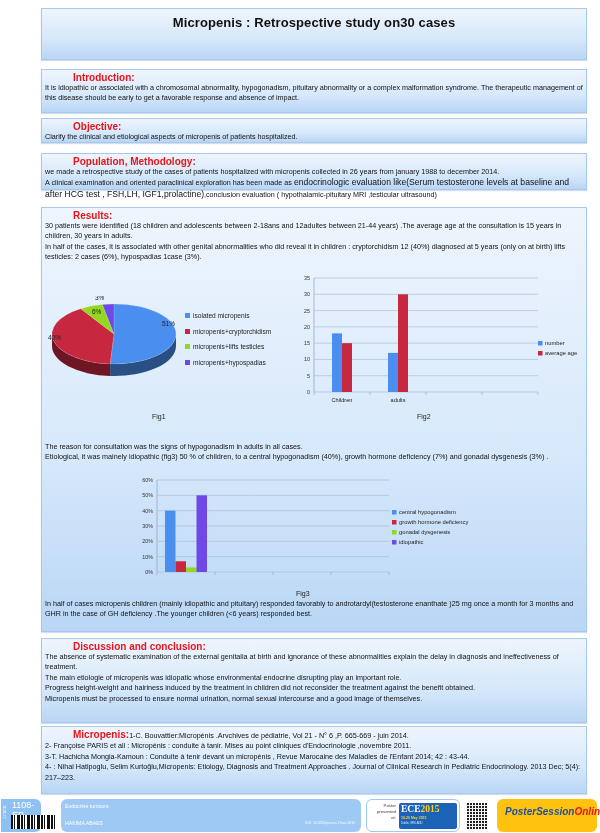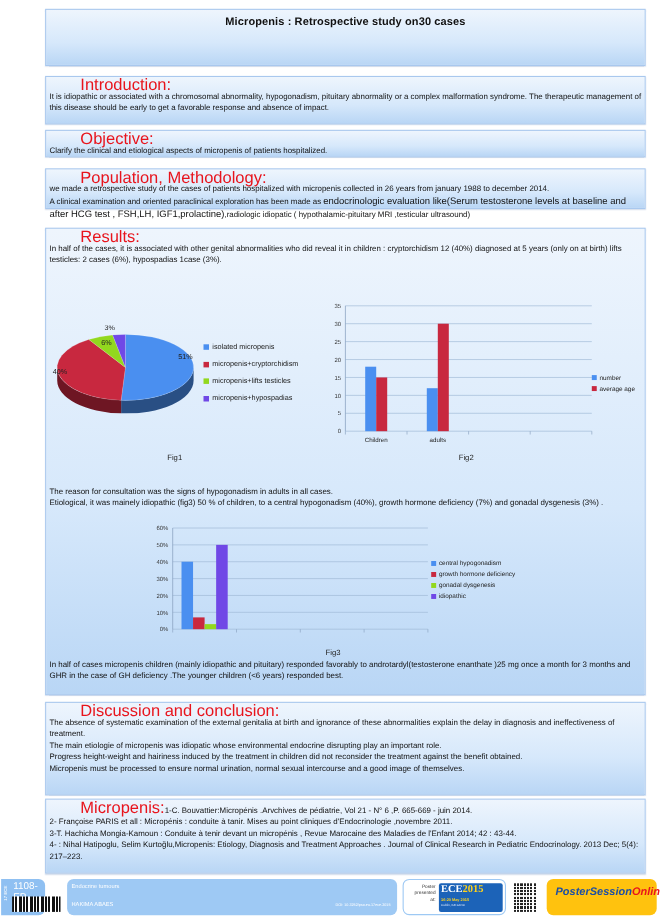--- a/index.html
+++ b/index.html
@@ -6,22 +6,22 @@
   html, body { width: 600px; height: 833px; background: #ffffff; overflow: hidden; }
   body { font-family: "Liberation Sans", "DejaVu Sans", sans-serif; color: #111; position: relative; }
   .panel {
     position: absolute; left: 41px; width: 546px;
     border: 1px solid #a9c8ee;
     background: linear-gradient(to bottom, #eef5fd 0%, #d6e8fb 60%, #b9d6f5 100%);
     box-shadow: 0 1px 1px rgba(80,120,180,0.25);
     padding: 2px 3px;
   }
   .title-panel { top: 8px; height: 52px; text-align: center; }
-  .title-panel h1 { font-size: 10px; font-weight: bold; margin-top: 4px; letter-spacing: 0.1px; }
-  .sec-head { color: #e8141c; font-weight: normal; font-size: 15px; line-height: 11px; padding-left: 28px; }
+  .title-panel h1 { font-size: 13px; font-weight: bold; margin-top: 4px; letter-spacing: 0.1px; }
+  .sec-head { color: #e8141c; font-weight: bold; font-size: 10px; line-height: 11px; padding-left: 28px; }
   .txt { font-size: 7.2px; line-height: 10.4px; color: #111; }
   .txt .big { font-size: 8.6px; }
   #intro { top: 69px; height: 72px; }
   #objective { top: 118px; height: 25px; }
   #method { top: 153px; height: 37px; }
   #results { top: 207px; height: 425px; }
   #discussion { top: 638px; height: 85px; }
   #refs { top: 726px; height: 68px; }
   #intro { height: 44px; }
 
@@ -72,25 +72,26 @@
 </div>
 
 <div class="panel" id="objective">
   <div class="sec-head">Objective:</div>
   <div class="txt">Clarify the clinical and etiological aspects of micropenis of patients hospitalized.</div>
 </div>
 
 <div class="panel" id="method">
   <div class="sec-head">Population, Methodology:</div>
   <div class="txt">we made a retrospective study of the cases  of patients  hospitalized with micropenis collected in 26 years from january 1988 to december 2014.</div>
-  <div class="txt"><span> A clinical examination and oriented paraclinical exploration has been made as </span><span class="big">endocrinologic evaluation like(Serum testosterone levels at baseline and after HCG test , FSH,LH, IGF1,prolactine)</span><span>,radiologic idiopatic ( hypothalamic-pituitary MRI ,testicular ultrasound)</span></div>
+  <div class="txt"><span> A clinical examination and oriented paraclinical exploration has been made as </span><span class="big">endocrinologic evaluation like(Serum testosterone levels at baseline and after HCG test , FSH,LH, IGF1,prolactine)</span><span>,conclusion evaluation ( hypothalamic-pituitary MRI ,testicular ultrasound)</span></div>
 </div>
 
 <div class="panel" id="results">
   <div class="sec-head">Results:</div>
+  <div class="txt">30 patients were identified (18 children and adolescents between 2-18ans and 12adultes between 21-44 years) .The average age at the consultation  is 15 years in children, 30 years in adults.</div>
   <div class="txt">In half of the cases, it is associated with other   genital abnormalities   who did reveal it  in children :  cryptorchidism 12 (40%) diagnosed at  5 years (only on at birth) lifts testicles: 2 cases (6%), hypospadias  1case  (3%).</div>
 
   <svg class="chart-svg" id="fig1" style="left:2px; top:88px;" width="140" height="80" viewBox="0 0 140 80">
       <path d="M132,38 A62,30 0 0 1 66.10698778918257,67.94080185284815 L66.10698778918257,79.94080185284815 A62,30 0 0 0 132,50 Z" fill="rgb(41,79,132)"></path>
       <path d="M66.10698778918257,67.94080185284815 A62,30 0 0 1 8,38.00000000000001 L8,50.00000000000001 A62,30 0 0 0 66.10698778918257,79.94080185284815 Z" fill="rgb(110,22,35)"></path>
       <path d="M70,38 L70,8 A62,30 0 1 1 66.10698778918257,67.94080185284815 Z" fill="#4a8ff0" stroke="rgba(255,255,255,0.35)" stroke-width="0.4"></path>
       <path d="M70,38 L66.10698778918257,67.94080185284815 A62,30 0 0 1 36.77873871130218,12.670162234939554 Z" fill="#c8283f" stroke="rgba(255,255,255,0.35)" stroke-width="0.4"></path>
       <path d="M70,38 L36.77873871130218,12.670162234939554 A62,30 0 0 1 58.38235849568502,8.531382478139346 Z" fill="#92d81e" stroke="rgba(255,255,255,0.35)" stroke-width="0.4"></path>
       <path d="M70,38 L58.38235849568502,8.531382478139346 A62,30 0 0 1 69.99999999999993,8 Z" fill="#7048e6" stroke="rgba(255,255,255,0.35)" stroke-width="0.4"></path>
       <text x="118" y="30" font-size="6.5" fill="#222">51%</text>

